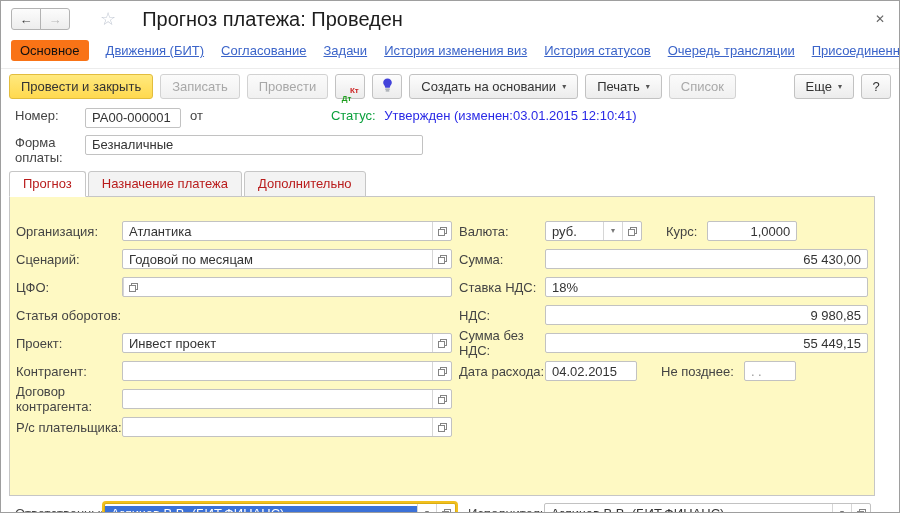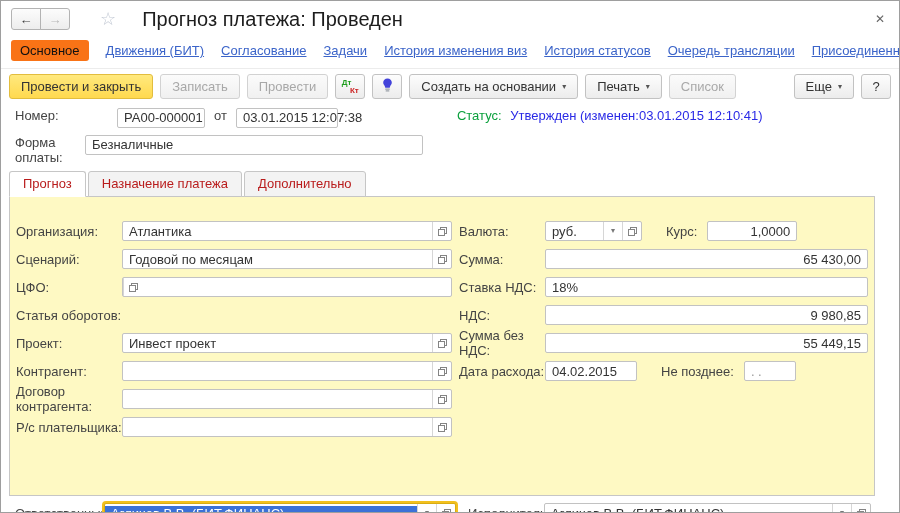--- a/index.html
+++ b/index.html
@@ -27,30 +27,30 @@
   
   .toolbar { display:flex; align-items:center; gap:7px; padding:5px 8px; }
   .btn { height:25px; padding:0 11px; border:1px solid #c2c2c2; border-radius:3px;
     background:linear-gradient(#fdfdfd,#ececec); font:inherit; color:#333;
     display:inline-flex; align-items:center; gap:6px; cursor:pointer; white-space:nowrap; }
   .btn-primary { background:linear-gradient(#ffe97e,#ffd94f); border-color:#e2bd3e; }
   .btn-disabled { color:#a8a8a8; background:linear-gradient(#fbfbfb,#f0f0f0); border-color:#d2d2d2; }
   .iconbtn { width:30px; padding:0; justify-content:center; }
   .spacer { flex:1; }
   .dtkt { position:relative; width:17px; height:17px; display:inline-block; }
-  .dtkt .dt { position:absolute; top:0; left:0; color:#1e9e1e; font-size:8px; font-weight:700; }
+  .dtkt .dt { position:absolute; top:16px; left:0; color:#1e9e1e; font-size:8px; font-weight:700; }
   .dtkt .kt { position:absolute; bottom:0; right:0; color:#cc2222; font-size:8px; font-weight:700; }
   
   .frm-row { display:flex; padding:0 14px; }
   .row-number { margin-top:4px; }
   .row-payform { margin-top:7px; }
   .lbl { color:#444; flex-shrink:0; }
   .lbl-w1 { width:70px; }
   .input { border:1px solid #c2c2c2; border-radius:2px; height:20px; line-height:18px; padding:0 6px; box-sizing:border-box; white-space:nowrap; }
-  .inp-number { width:88px;margin-left:32px; }
+  .inp-number { width:96px; }
   .ot { margin:0 9px; color:#444; }
   .inp-datetime { width:102px; }
   .status { margin-left:119px; white-space:nowrap; }
   .st-lbl { color:#0aa03c; }
   .st-val { color:#2a2ae6; margin-left:5px; }
   .inp-payform { width:338px; }
   
   .tabs { display:flex; margin:6px 0 -1px 8px; position:relative; z-index:2; }
   .tab { padding:4px 13px 5px; border:1px solid #c6c6c6; border-radius:3px 3px 0 0;
     background:#f3f3f3; color:#b91c1c; margin-right:2px; cursor:pointer; }
@@ -148,21 +148,20 @@
       <span>Еще</span>
       <span class="dd gray">▾</span>
     </button>
     <button class="btn iconbtn">?</button>
   </div>
 
   <div class="frm-row row-number">
     <span class="lbl lbl-w1">Номер:</span>
     <span class="input inp-number">РА00-000001</span>
     <span class="ot">от</span>
-    <span class="input inp-datetime">03.01.2015 12:07:38</span>
     <span class="status">
       <span class="st-lbl">Статус:</span>
       <span class="st-val">Утвержден (изменен:03.01.2015 12:10:41)</span>
     </span>
   </div>
 
   <div class="frm-row row-payform">
     <span class="lbl lbl-w1">Форма оплаты:</span>
     <span class="input inp-payform">Безналичные</span>
   </div>

